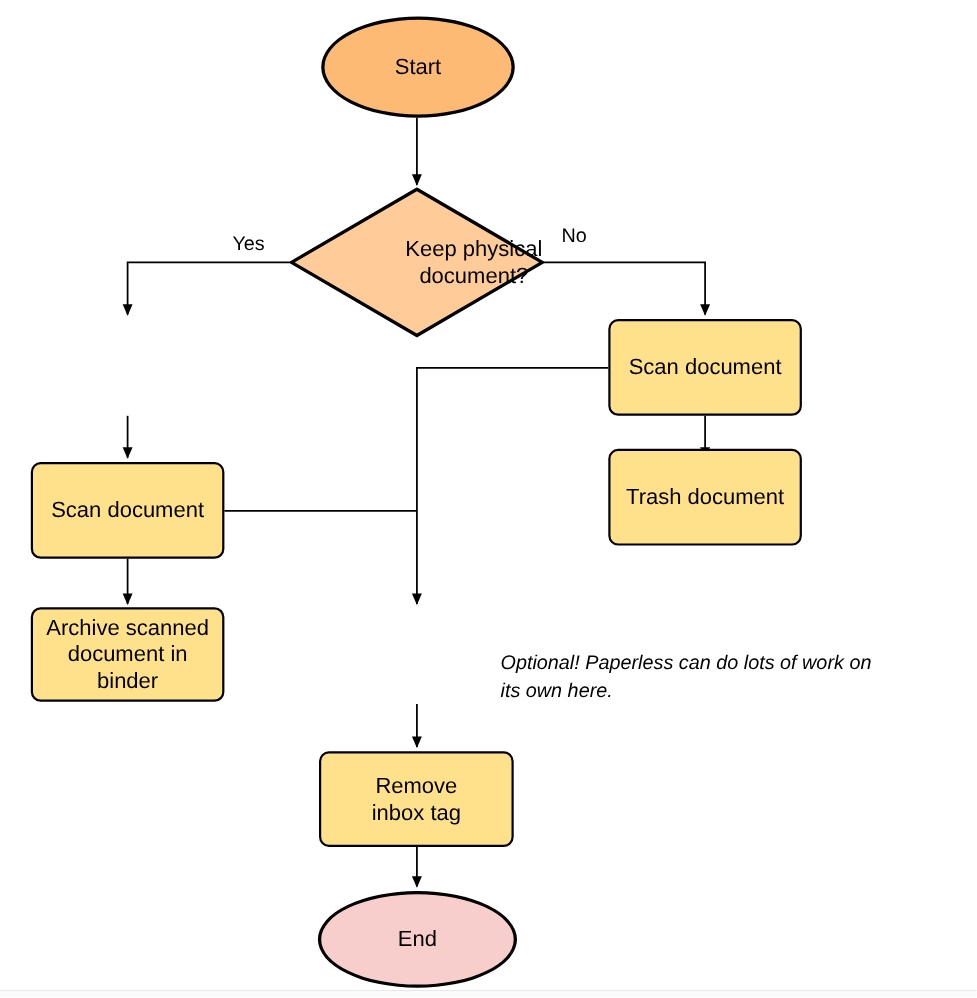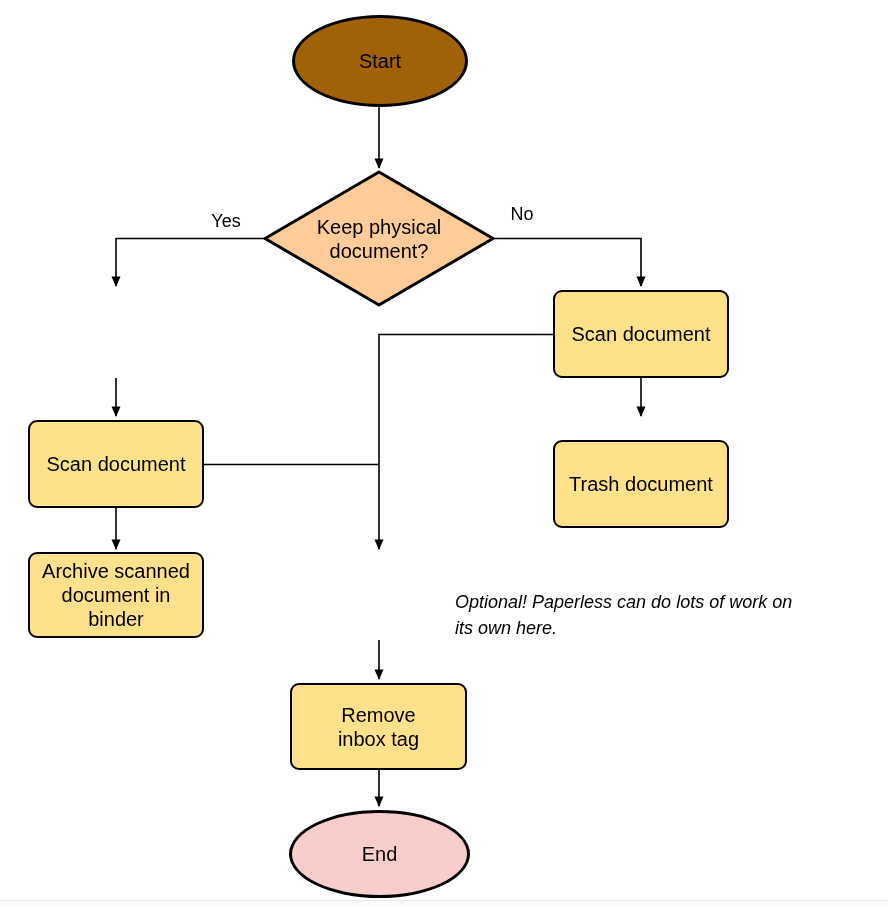--- a/index.html
+++ b/index.html
@@ -20,21 +20,21 @@
     text-align:center;
     box-sizing:border-box;
     border:2.5px solid #000;
     font-size:20px;line-height:1.2;
     white-space:pre-line;
   }
   .process{border-radius:9px;}
   .terminal{border-radius:50%;border-width:3px;}
   .diamond-label{
     position:absolute;
-    display:flex;align-items:center;justify-content:center;
+    display:flex;align-items:center;justify-content:flex-end;
     text-align:center;
     font-size:20px;line-height:1.2;
     white-space:pre-line;
     pointer-events:none;
   }
   .edge-label{
     position:absolute;
     font-size:18px;line-height:22px;
     text-align:center;
   }
@@ -68,21 +68,21 @@
     <path class="wire" d="M116,508 V549" marker-end="url(#arrow)"></path>
     <path class="wire" d="M204,464.5 H379"></path>
     <path class="wire" d="M553,334.5 H379 V549" marker-end="url(#arrow)"></path>
     <path class="wire" d="M641,378 V416" marker-end="url(#arrow)"></path>
     <path class="wire" d="M379,640 V679" marker-end="url(#arrow)"></path>
     <path class="wire" d="M379,770 V806" marker-end="url(#arrow)"></path>
 
     <polygon class="diamond" points="379,172 493,238.5 379,305 265,238.5" fill="#FFCC99"></polygon>
   </svg>
 
-  <div class="node terminal" style="left: 292px; top: 15px; width: 176px; height: 92px; background-color: #a16207;">
+  <div class="node terminal" style="left: 292px; top: 15px; width: 176px; height: 92px; background-color: #fdba74;">
     <span>Start</span>
   </div>
 
   <div class="diamond-label" style="left:265px;top:172px;width:228px;height:133px;">
     <span>Keep physical
 document?</span>
   </div>
 
   <div class="edge-label" style="left:204px;top:210px;width:44px;">Yes</div>
 
@@ -90,21 +90,21 @@
 
 
   <div class="node process" style="left: 553px; top: 290px; width: 176px; height: 88px; background-color: rgb(255, 225, 140);">
     <span>Scan document</span>
   </div>
 
   <div class="node process" style="left: 28px; top: 420px; width: 176px; height: 88px; background-color: rgb(255, 225, 140);">
     <span>Scan document</span>
   </div>
 
-  <div class="node process" style="left: 553px; top: 440px; width: 176px; height: 88px; background-color: rgb(255, 225, 140);">
+  <div class="node process" style="left: 553px; top: 408px; width: 176px; height: 88px; background-color: rgb(255, 225, 140);">
     <span>Trash document</span>
   </div>
 
   <div class="node process" style="left: 28px; top: 552px; width: 176px; height: 86px; background-color: rgb(255, 225, 140);">
     <span>Archive scanned
 document in
 binder</span>
   </div>
 
 

